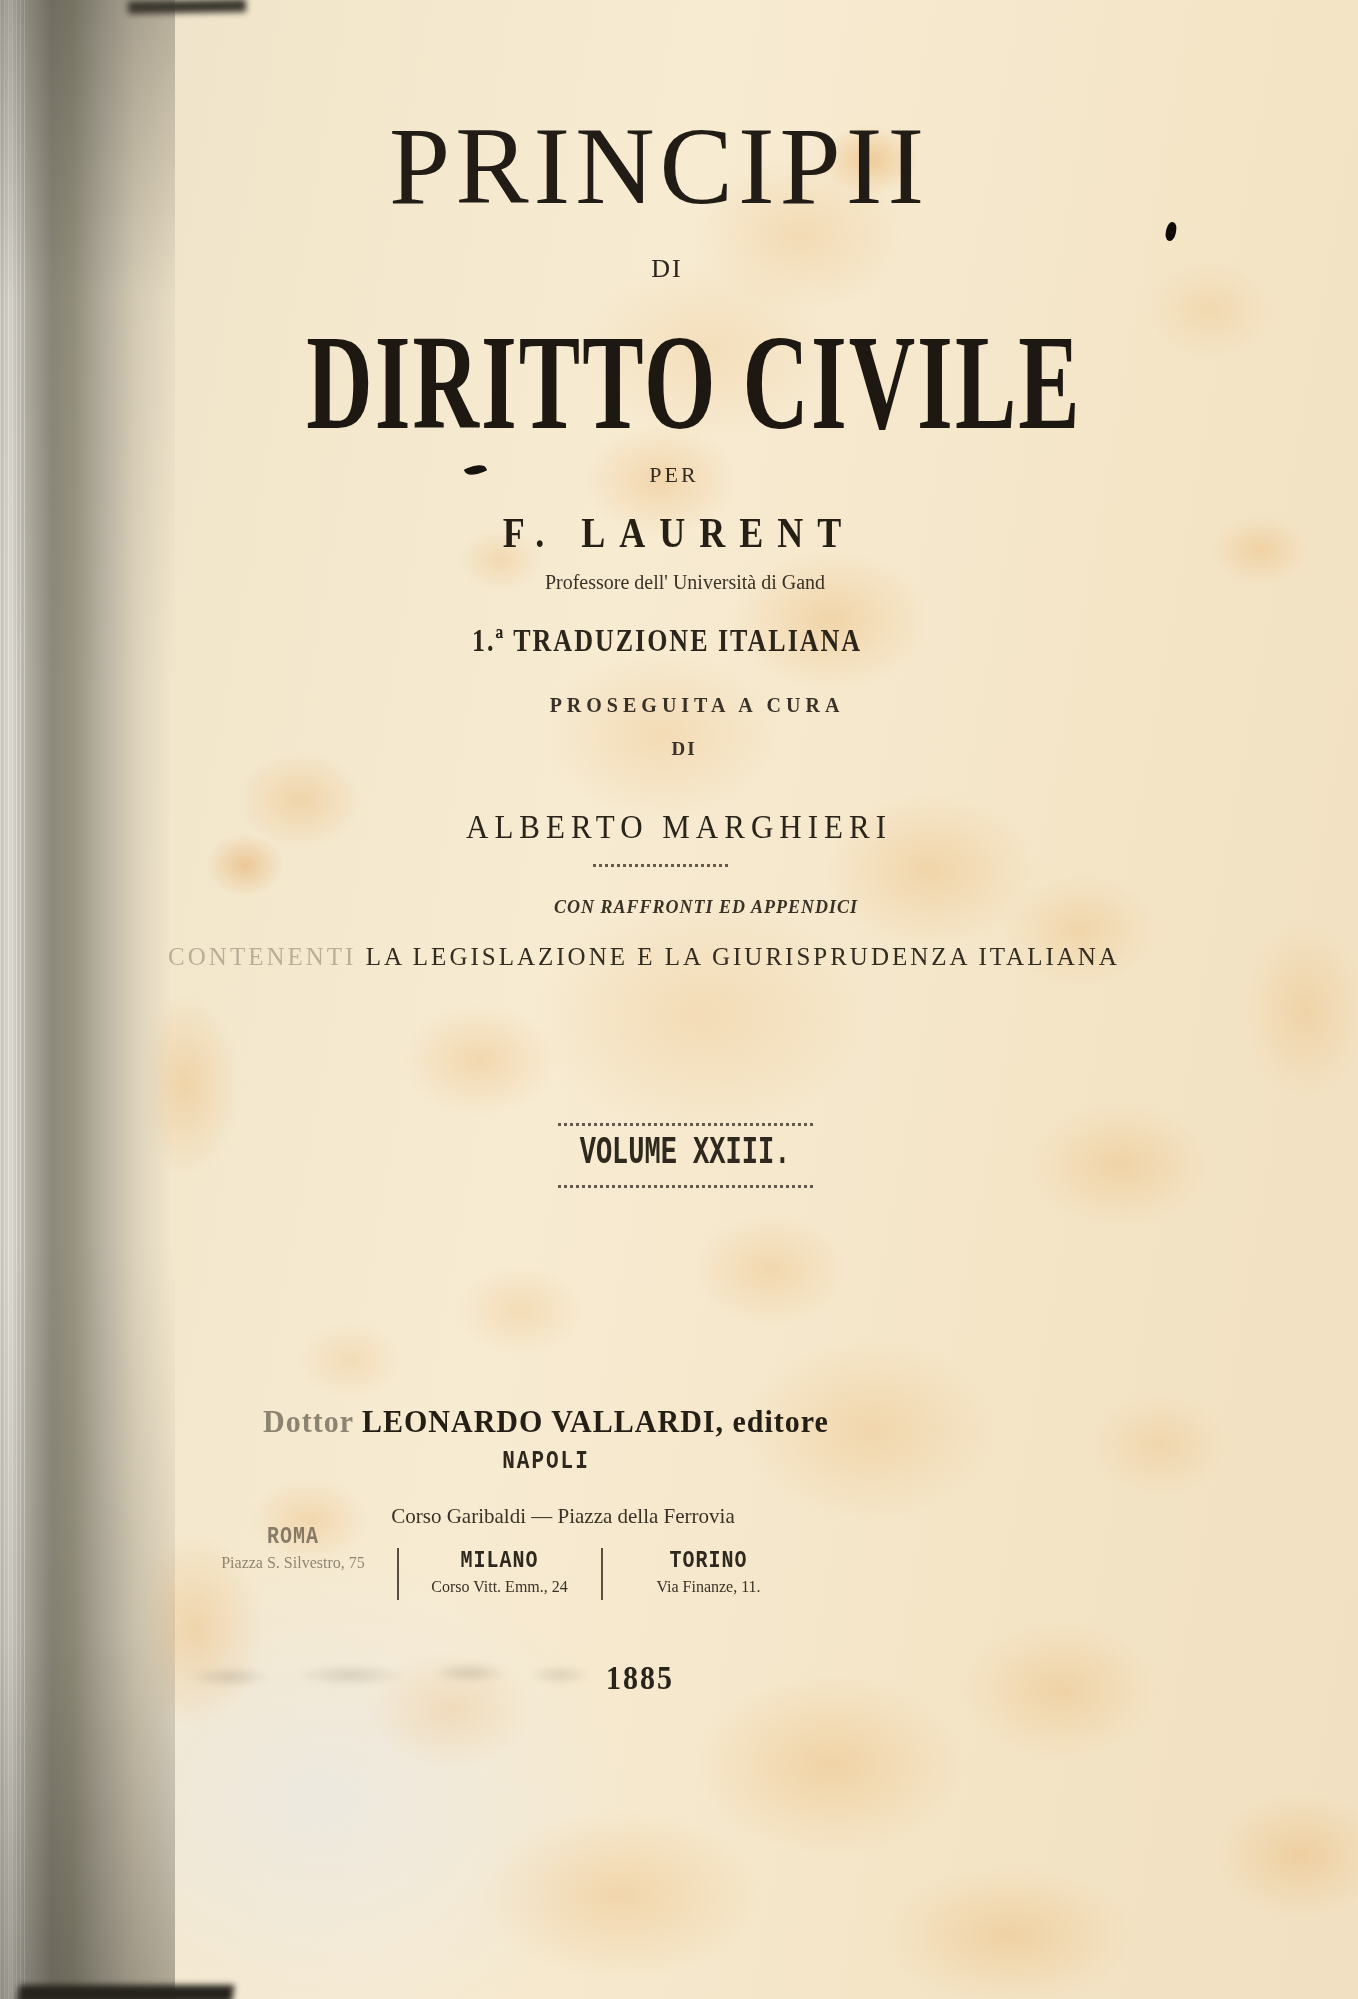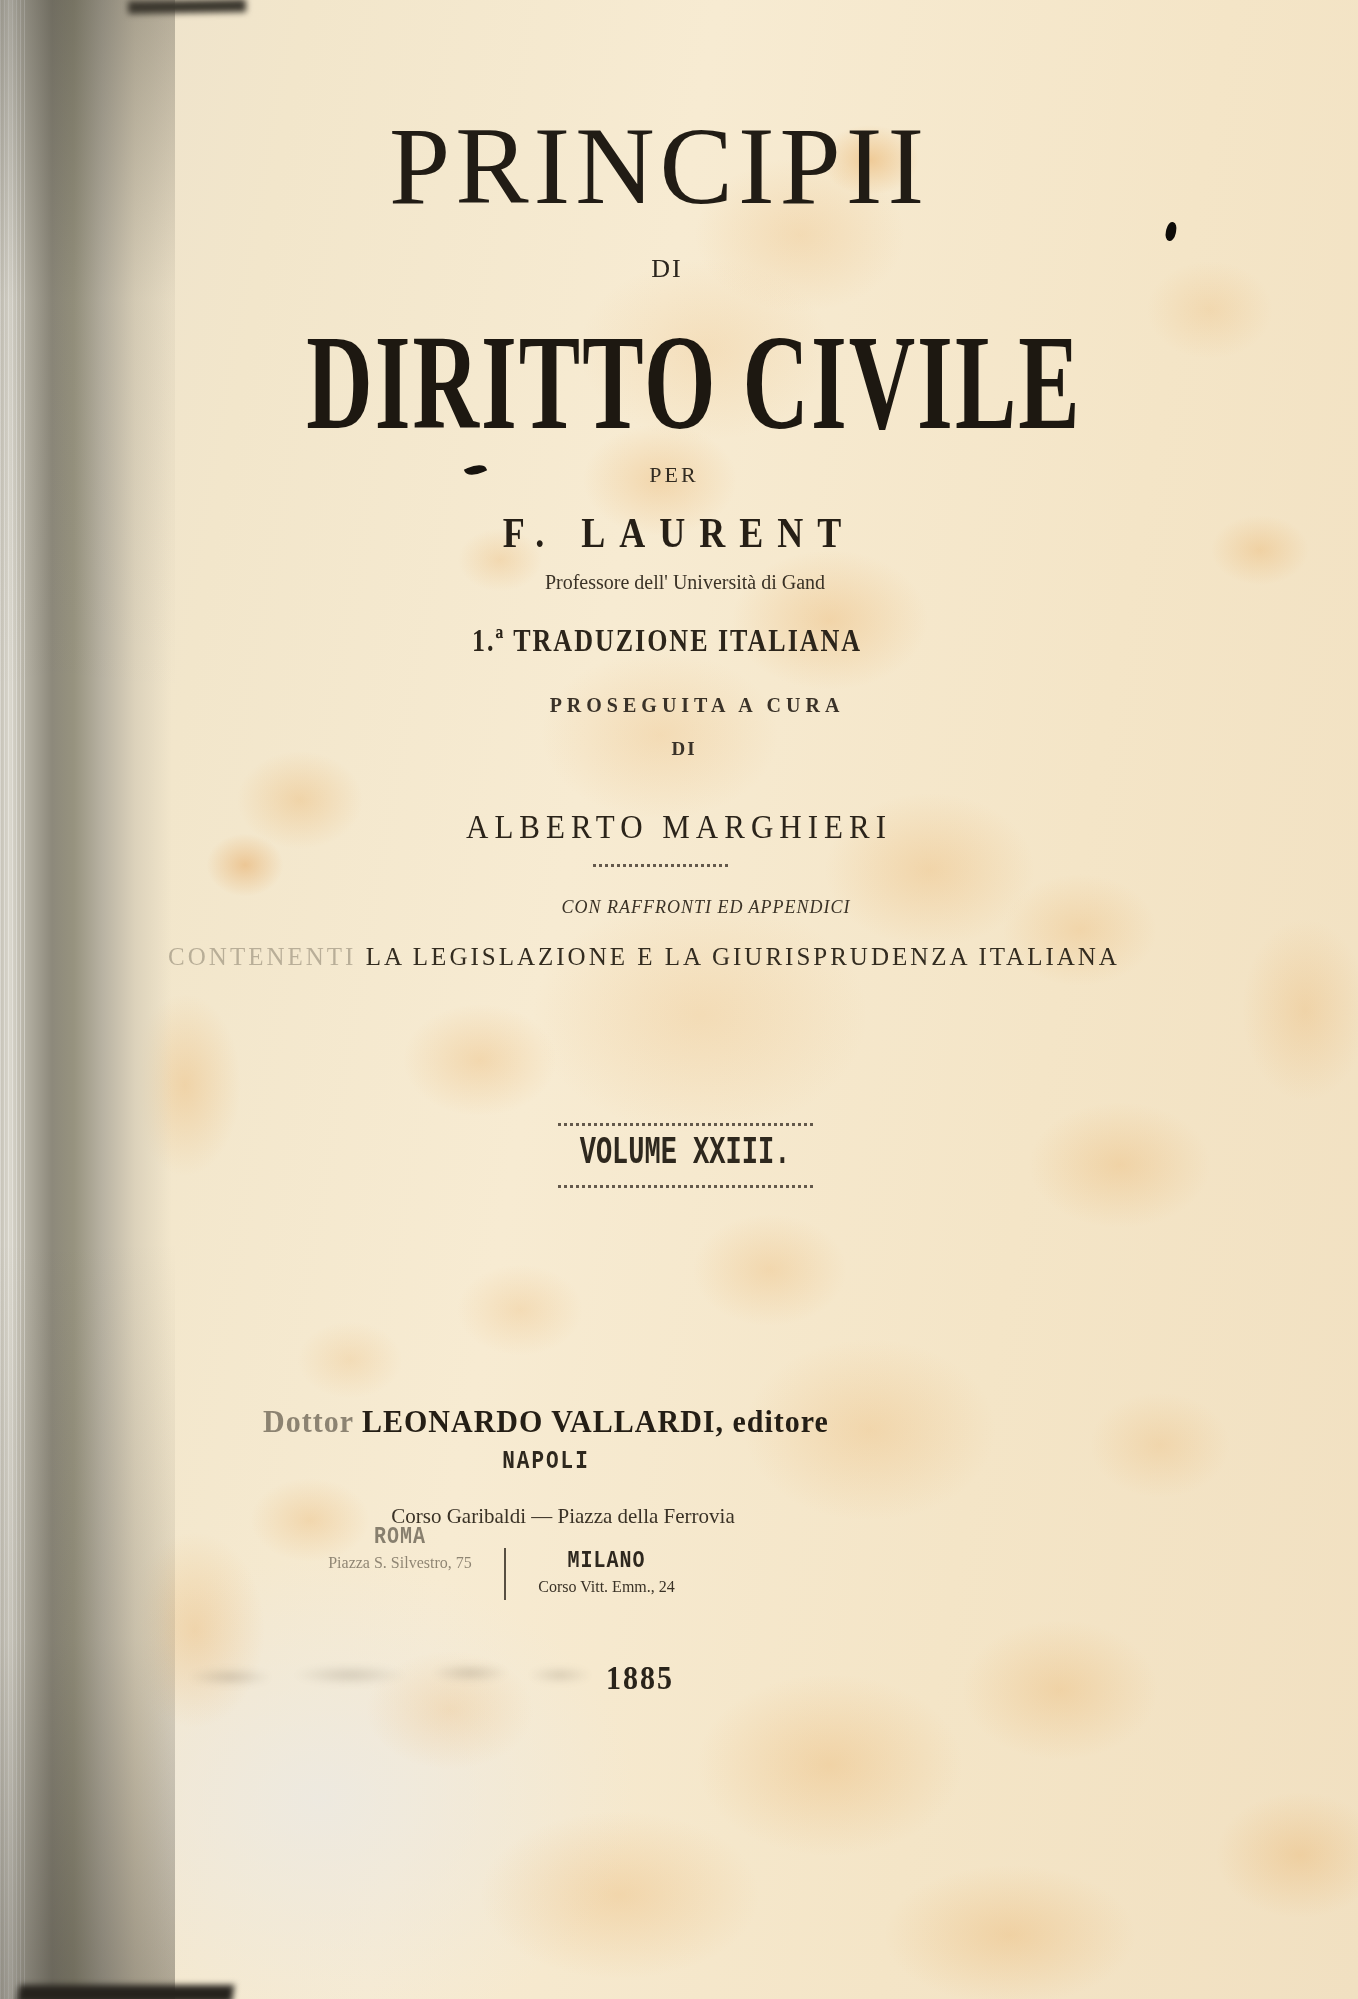--- a/index.html
+++ b/index.html
@@ -75,21 +75,21 @@
   .small-di{font-size:26px;letter-spacing:2px;color:#2b251d;}
   .main-title2{font-size:92px;font-weight:700;letter-spacing:2px;color:#1d1811;transform:scaleY(1.48);}
   .per{font-size:22px;letter-spacing:3px;color:#332c22;}
   .author{font-size:36px;font-weight:700;letter-spacing:14px;color:#261f16;transform:scaleY(1.2);}
   .affil{font-size:20px;color:#3a3226;}
   .edition{font-size:26px;font-weight:700;letter-spacing:2px;color:#2c251b;transform:scaleY(1.2);}
   .proseguita{font-size:20px;letter-spacing:5px;font-weight:700;color:#3a3228;margin-left:16px;}
   .di2{font-size:19px;letter-spacing:2px;font-weight:700;color:#3a3228;}
   .curator{font-size:31px;letter-spacing:6px;color:#2b241a;transform:scaleY(1.12);}
   .curator-affil{font-size:24px;color:#37301f;}
-  .note1{font-size:18px;font-style:italic;font-weight:400;letter-spacing:1px;color:#3a3226;}
+  .note1{font-size:18px;font-style:italic;font-weight:700;letter-spacing:1px;color:#3a3226;}
   .note2{font-size:25px;letter-spacing:3px;color:#332c20;margin-top:28px;}
   .volume{font-family:"Liberation Mono", monospace;font-size:30px;font-weight:700;color:#2e281e;transform:scale(0.9,1.3);}
   .pubname{font-size:30px;font-weight:700;letter-spacing:1px;color:#241e15;transform:scaleY(1.08);}
   .pubcity{font-family:"Liberation Mono", monospace;font-size:21px;font-weight:700;letter-spacing:2px;color:#2e281e;transform:scaleY(1.2);}
   .pubaddr{font-size:21px;color:#3a3226;margin-top:20px;}
   .brow{display:inline-flex;align-items:stretch;}
   .bcell{padding:2px 6px 4px;}
   .bcell + .bcell{border-left:2px solid rgba(48,40,30,.8);margin-top:24px;}
   .bcity{font-family:"Liberation Mono", monospace;font-size:20px;font-weight:700;letter-spacing:1px;color:#2e281e;transform:scaleY(1.2);}
   .baddr{font-size:16px;margin-top:6px;color:#3a3226;}
@@ -187,20 +187,24 @@
   <div class="tb" style="top:1524px;left:-177px">
     <div class="brow">
       <div class="bcell" style="width:195px">
         <div class="ib bcity faded55">ROMA</div>
         <div class="baddr faded55">Piazza S. Silvestro, 75</div>
       </div>
       <div class="bcell" style="width:190px">
         <div class="ib bcity">MILANO</div>
         <div class="baddr">Corso Vitt. Emm., 24</div>
       </div>
+      <div class="bcell" style="width:200px">
+        <div class="ib bcity">TORINO</div>
+        <div class="baddr">Via Finanze, 11.</div>
+      </div>
     </div>
   </div>
 
   <div class="tb" style="top:1594px;left:-141px">
     <div class="brow">
     </div>
   </div>
 
   <div class="tb" style="top:1660px;left:-39px">
     <span class="ib year">1885</span>

